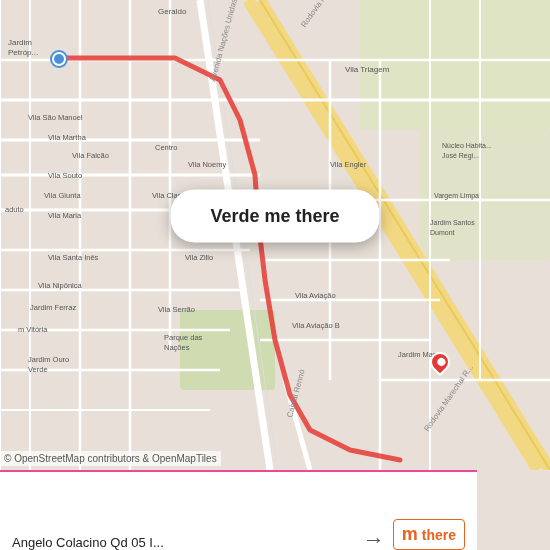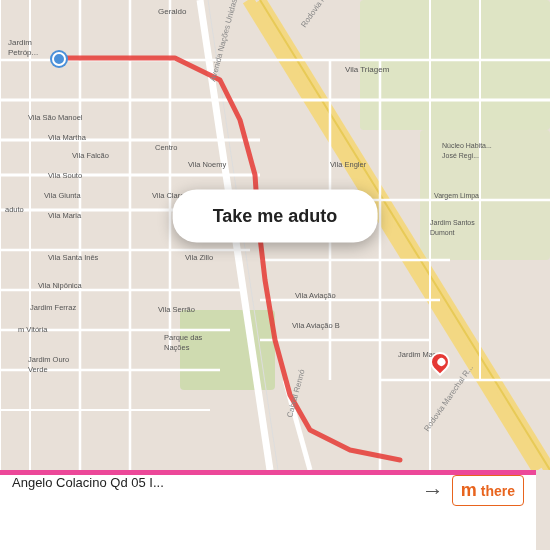--- a/index.html
+++ b/index.html
@@ -46,26 +46,26 @@
       bottom: 4px;
       left: 0;
       font-size: 10px;
       color: #555;
       background: rgba(255,255,255,0.7);
       padding: 2px 4px;
     }
 
     
     #bottom-bar {
-      width: 536px;
+      width: 477px;
       height: 80px;
       background: #ffffff;
       display: flex;
-      align-items: flex-start;
-      border-top: 5px solid #ec4899;
+      align-items: flex-end;
+      border-top: 2px solid #ec4899;
       padding: 0 12px;
     }
 
     .route-from, .route-to {
       display: flex;
       flex-direction: column;
       flex: 1;
       overflow: hidden;
     }
 
@@ -243,22 +243,23 @@
   </svg>
 
   <div class="origin-marker"></div>
 
   <div class="dest-marker">
     <div class="dest-marker-pin">
       <div class="dest-marker-dot"></div>
     </div>
   </div>
 
-  <button id="take-me-there-btn">Take me aduto</button>
-
+  <button id="take-me-there-btn">Verde me there</button>
+
+  <div class="map-attribution">© OpenStreetMap contributors &amp; OpenMapTiles</div>
 </div>
 
 <div id="bottom-bar">
   <div class="route-from">
     <span class="route-name">Angelo Colacino Qd 05 I...</span>
   </div>
   <span class="route-arrow">→</span>
   <div class="moovit-logo">
     <span class="moovit-m">m</span>
     <span>there</span>

